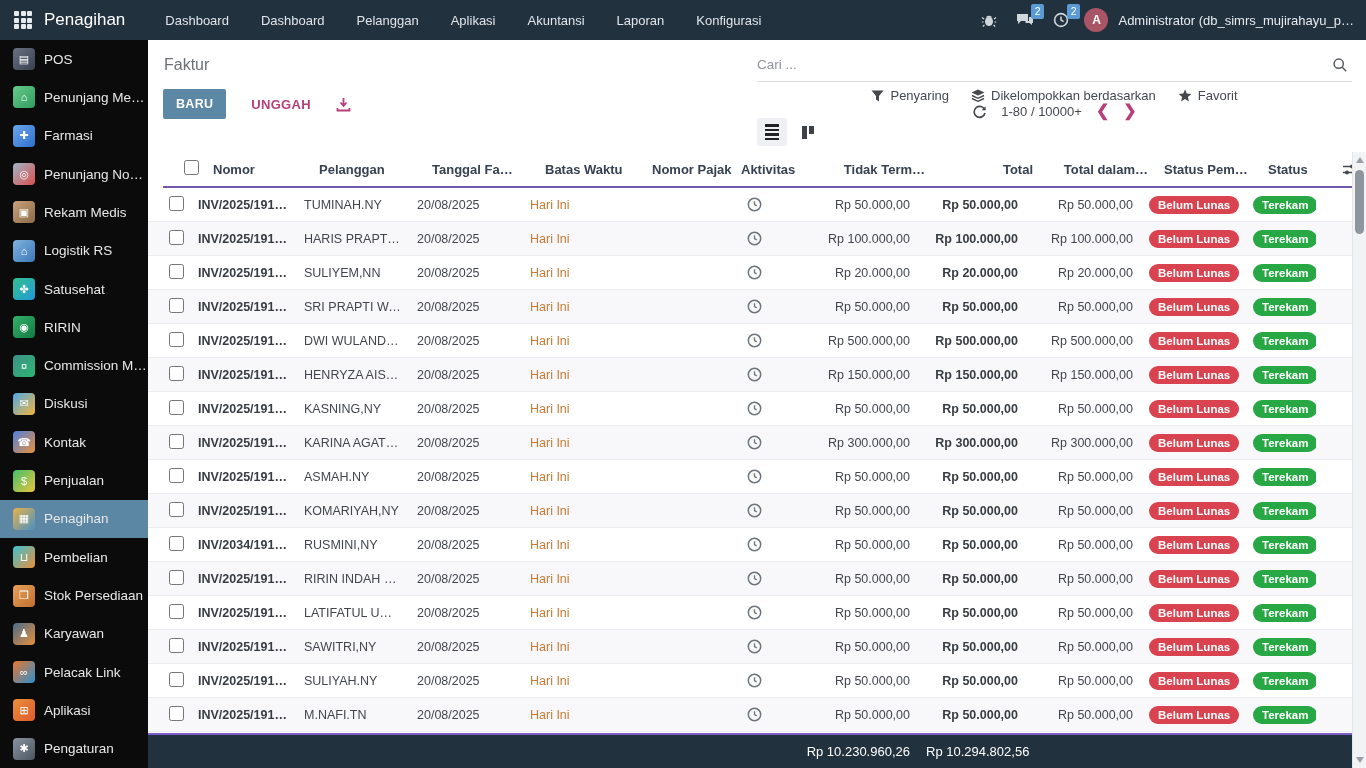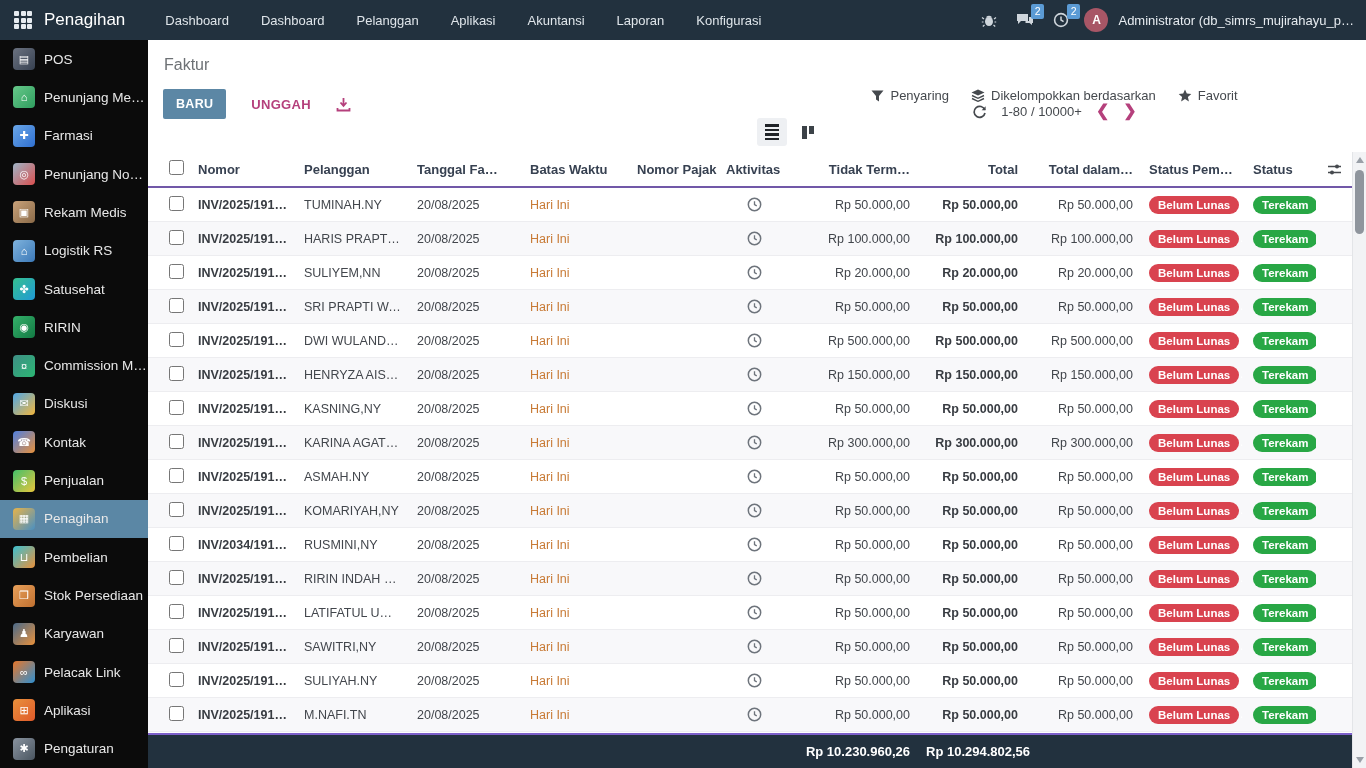--- a/index.html
+++ b/index.html
@@ -70,21 +70,21 @@
   .vs-btn.active { background:#eef0f3; }
   .list-glyph { display:flex; flex-direction:column; gap:2px; }
   .list-glyph i { width:14px; height:2.5px; background:#1f2327; display:block; }
   .kanban-glyph { display:flex; gap:2px; }
   .kanban-glyph i { width:5px; background:#3c4248; display:block; }
   .kanban-glyph i:nth-child(1){ height:13px; } .kanban-glyph i:nth-child(2){ height:8px; align-self:flex-start; }
 
   
   .grid-cols { display:grid;
     grid-template-columns:42px 106px 113px 113px 107px 89px 72px 128px 108px 115px 104px 71px 36px; }
-  .thead { position:absolute; left:0; top:112px; width:1204px; height:36px;
+  .thead { position:absolute; left:15px; top:112px; width:1204px; height:36px;
     border-bottom:2px solid #7158a8; background:#fff; align-items:center; }
   .th { font-size:13px; color:#374151; font-weight:600; padding:0 8px; white-space:nowrap;
     overflow:hidden; cursor:pointer; }
   .th.num { text-align:right; }
   .tbody { position:absolute; left:0; top:148px; width:1204px; }
   .trow { height:34px; align-items:center; border-bottom:1px solid #ededf0; cursor:pointer; background:#fff; }
   .trow.alt { background:#f8f8fa; }
   .td { font-size:12.5px; color:#42464c; padding:0 8px; white-space:nowrap; overflow:hidden;
     text-overflow:ellipsis; }
   .td.num { text-align:right; }
@@ -95,21 +95,21 @@
   .chk { width:15px; height:15px; accent-color:#5c87a5; margin-left:13px; cursor:pointer; }
   .badge { display:inline-block; font-size:11.5px; font-weight:600; color:#fff;
     padding:3px 9px; border-radius:11px; }
   .badge.red { background:#d9434f; }
   .badge.green { background:#28a745; }
   .opt-icon { cursor:pointer; display:flex; justify-content:center; }
 
   
   .tfoot { position:absolute; left:0; bottom:0; width:1204px; height:35px;
     background:#22313e; border-top:2px solid #7c5fc9; align-items:center; }
-  .tf-cell { font-size:13px; font-weight:700; color:#fff; text-align:right; padding:0 8px;
+  .tf-cell { font-size:13px; font-weight:400; color:#fff; text-align:right; padding:0 8px;
     white-space:nowrap; }
 
   
   .vscroll { position:absolute; right:0; top:112px; width:14px; height:616px;
     background:#f2f3f5; border-left:1px solid #e3e5e8; }
   .vs-arrow { position:absolute; left:3px; width:0; height:0; border-left:4px solid transparent;
     border-right:4px solid transparent; cursor:pointer; }
   .vs-arrow.up { top:5px; border-bottom:6px solid #9aa0a8; }
   .vs-arrow.down { bottom:5px; border-top:6px solid #9aa0a8; }
   .vs-thumb { position:absolute; left:2px; top:18px; width:9px; height:64px;
@@ -264,20 +264,29 @@
 
     <div class="side-item">
       <span class="side-tile" style="background: linear-gradient(135deg, rgb(138, 148, 160), rgb(74, 85, 96));">✱</span>
       <span class="side-label">Pengaturan</span>
     </div>
   </aside>
 
   <main class="main">
     <div class="breadcrumb">Faktur</div>
 
+    <div class="search-wrap">
+      <input class="search-input" type="text" placeholder="Cari ..." style="">
+      <span class="search-mag">
+        <svg width="16" height="16" viewBox="0 0 16 16">
+            <circle cx="6.7" cy="6.7" r="4.6" fill="none" stroke="#55595e" stroke-width="1.5"></circle>
+            <path d="M10.2 10.2 L14.2 14.2" stroke="#55595e" stroke-width="1.5"></path>
+          </svg>
+      </span>
+    </div>
 
     <div class="actions-row">
       <button class="btn-new">BARU</button>
       <button class="btn-upload">UNGGAH</button>
       <span class="dl-icon">
         <svg width="15" height="15" viewBox="0 0 15 15">
             <path d="M7.5 1 v7 M4.5 5.5 L7.5 8.8 L10.5 5.5" stroke="#b5407c" stroke-width="1.8" fill="none"></path>
             <path d="M1.5 11 v2.5 h12 V11" stroke="#b5407c" stroke-width="1.8" fill="none"></path>
           </svg>
       </span>

